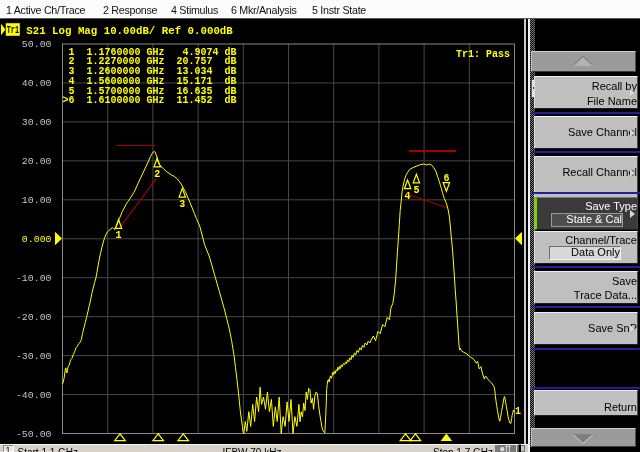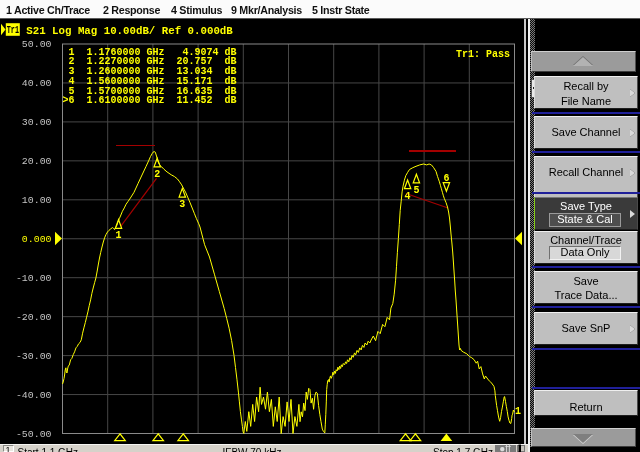--- a/index.html
+++ b/index.html
@@ -1,27 +1,27 @@
 <!DOCTYPE html>
 <html><head><meta charset="utf-8"><style>
 * { margin:0; padding:0; box-sizing:border-box; }
 html,body { width:640px; height:452px; background:#000; overflow:hidden; font-family:"Liberation Sans",sans-serif; }
 #root { position:relative; width:640px; height:452px; background:#000; }
 #menubar { position:absolute; left:0; top:0; width:640px; height:19px; background:#fbfbfb; border-bottom:1px solid #5a5a5a; }
-#menubar span { position:absolute; top:3.5px; font-size:10.7px; letter-spacing:-0.28px; color:#111; white-space:pre;font-weight:bold; }
+#menubar span { position:absolute; top:3.5px; font-size:10.7px; letter-spacing:-0.28px; color:#111; white-space:pre; }
 #panel { position:absolute; left:524px; top:19px; width:116px; height:433px; background:#000; }
 #pedge1 { position:absolute; left:0px; top:0; width:2px; height:433px; background:#c8c8c8; }
 #pedge2 { position:absolute; left:3.5px; top:0; width:2px; height:433px; background:#f2f2f2; }
 #pdither { position:absolute; left:6px; top:0; width:5px; height:428px; background-image:conic-gradient(#777 25%, #0a0a0a 0 50%, #777 0 75%, #0a0a0a 0); background-size:2px 2px; }
 #ptab { position:absolute; left:6.5px; top:60px; width:5px; height:19px; background:#e8e8e8; border:1px solid #555; }
 #ptab:after { content:""; position:absolute; left:1px; top:7px; width:2px; height:2px; background:#222; }
 .title { position:absolute; left:6.5px; width:105.5px; background:#3b3b6b; border-top:1px solid #9a9ac0; border-left:1px solid #8080aa; border-right:1px solid #14142c; border-bottom:1px solid #0a0a18; color:#fff; font-size:11px; text-align:center; }
 .abar { position:absolute; left:6.5px; width:105.5px; background:#9b9b9b; border-top:1px solid #cfcfcf; border-left:1px solid #c0c0c0; border-bottom:1px solid #3c3c3c; border-right:1px solid #505050; }
-.sk { position:absolute; left:10px; width:104px; background:#bfbfbf; border-top:1px solid #efefef; border-left:1px solid #dcdcdc; border-bottom:1px solid #1e1e1e; border-right:1px solid #4a4a4a; color:#000; font-size:11px; text-align:center; }
-.skd { background:#3a3a3a; color:#fff; border-top:1px solid #777; border-left:1px solid #84cc16; }
+.sk { position:absolute; left:10px; width:104px; background:#bfbfbf; border-top:1px solid #efefef; border-left:1px solid #dcdcdc; border-bottom:1px solid #1e1e1e; border-right:1px solid #4a4a4a; color:#000; font-size:11px; text-align:right; }
+.skd { background:#3a3a3a; color:#fff; border-top:1px solid #777; border-left:3px solid #84cc16; }
 .sep { position:absolute; left:8px; width:108px; height:2.2px; background:#20209a; }
 .arr { position:absolute; right:2px; width:0; height:0; border-left:5.5px solid #dadada; border-top:4.5px solid transparent; border-bottom:4.5px solid transparent; filter:drop-shadow(0.7px 0.7px 0 #262626); }
 .valbox { position:absolute; left:14px; width:72px; height:14px; font-size:11px; }
 #statusbar { position:absolute; left:0; top:443.5px; width:527.5px; height:8.5px; background:#d6d2ca; border-top:1px solid #f5f5f2; font-size:10px; color:#000; }
 #statusbar span { position:absolute; top:2.2px; white-space:pre; }
 .upt { width:0;height:0;border-left:10px solid transparent;border-right:10px solid transparent;border-bottom:9px solid #b2b2b2; margin:0 auto; filter:drop-shadow(0 -1px 0 #6e6e6e); }
 .dnt { width:0;height:0;border-left:10px solid transparent;border-right:10px solid transparent;border-top:9px solid #7f7f7f; margin:0 auto; filter:drop-shadow(0 1px 0 #d5d5d5); }
 </style></head>
 <body>
 <div id="root">
@@ -105,21 +105,21 @@
         <text x="62.5" y="74.12" xml:space="preserve">&nbsp;3&nbsp;&nbsp;1.2600000&nbsp;GHz&nbsp;&nbsp;13.034&nbsp;&nbsp;dB</text>
         <text x="62.5" y="83.88" xml:space="preserve">&nbsp;4&nbsp;&nbsp;1.5600000&nbsp;GHz&nbsp;&nbsp;15.171&nbsp;&nbsp;dB</text>
         <text x="62.5" y="93.64" xml:space="preserve">&nbsp;5&nbsp;&nbsp;1.5700000&nbsp;GHz&nbsp;&nbsp;16.635&nbsp;&nbsp;dB</text>
         <text x="62.5" y="103.40" xml:space="preserve">&gt;6&nbsp;&nbsp;1.6100000&nbsp;GHz&nbsp;&nbsp;11.452&nbsp;&nbsp;dB</text>
       </g>
 </svg>
 <div id="menubar">
 <span style="left:6px">1 Active Ch/Trace</span>
 <span style="left:103px">2 Response</span>
 <span style="left:171px">4 Stimulus</span>
-<span style="left:231px">9 Mkr/Analysis</span>
+<span style="left:231px">6 Mkr/Analysis</span>
 <span style="left:312px">5 Instr State</span>
 </div>
 <div id="panel">
 <div id="pdither"></div>
 <div id="pedge1"></div>
 <div id="pedge2"></div>
 <div id="ptab"></div>
 <div class="abar" style="top:32.3px;height:21.2px">
         <div class="upt" style="margin-top:5px"></div>
       </div>

